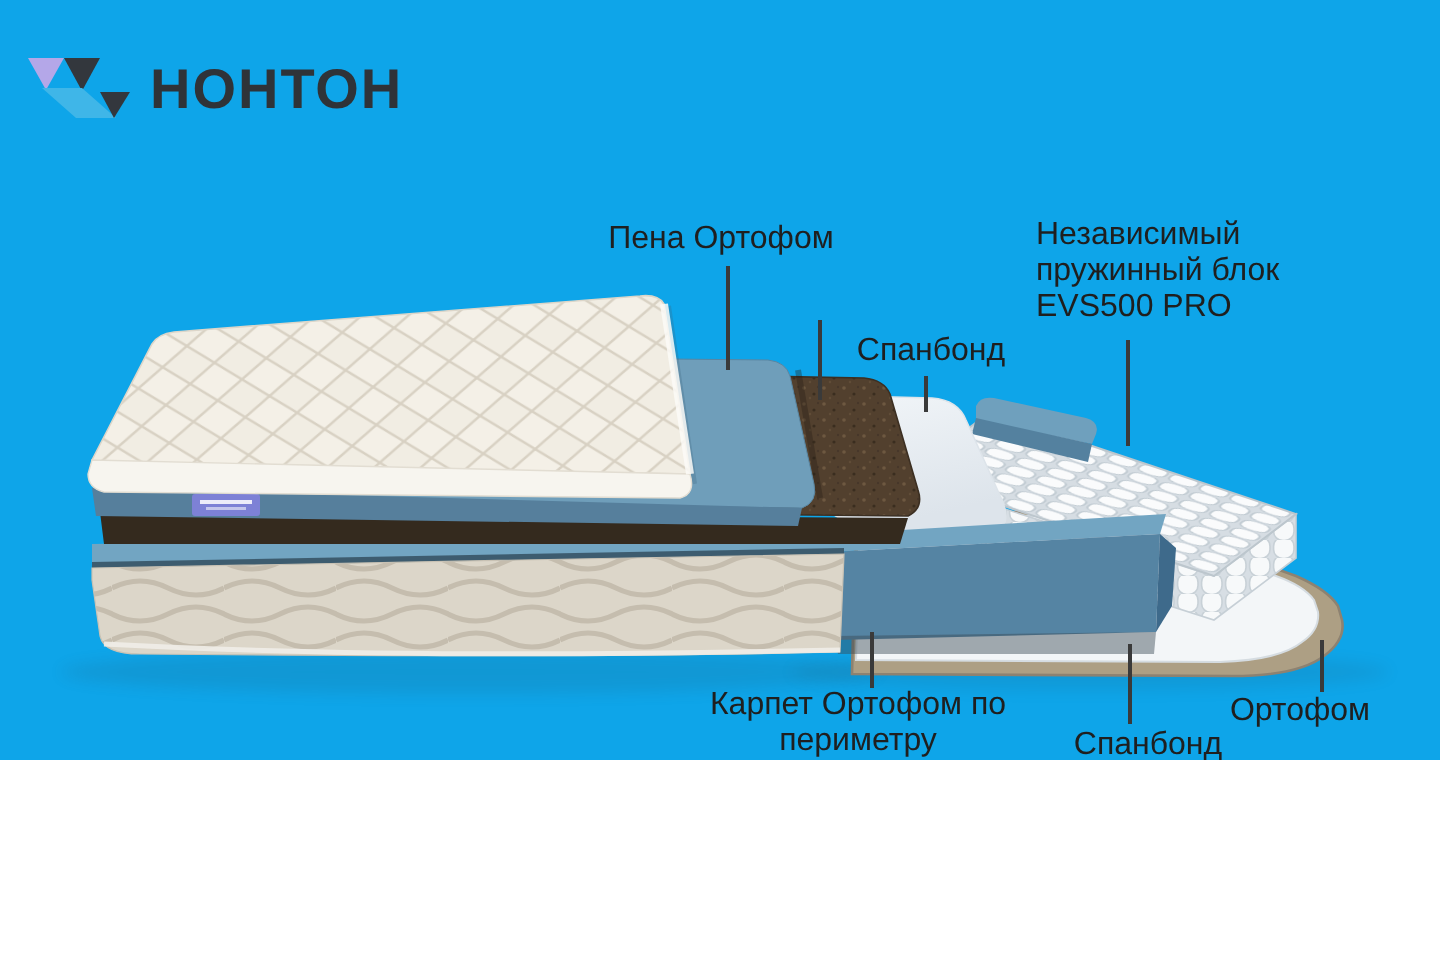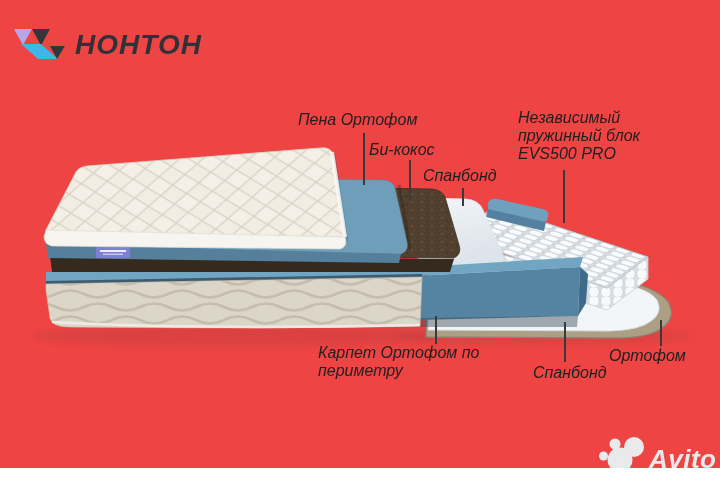--- a/index.html
+++ b/index.html
@@ -1,25 +1,25 @@
 <!DOCTYPE html>
 <html><head>
 <meta charset="utf-8">
 <style>
   html,body{margin:0;padding:0;background:#fff;}
-  #stage{position:relative;width:720px;height:468px;background:#ef4444;overflow:hidden;
-         font-family:"Liberation Sans", sans-serif;font-style:italic;}
+  #stage{position:relative;width:720px;height:380px;background:#0ea5e9;overflow:hidden;
+         font-family:"Liberation Sans", sans-serif;}
   
   #logo{position:absolute;left:13px;top:28px;display:flex;align-items:center;gap:6px;}
   #brand-name{font-size:28px;font-weight:800;color:#2f3338;letter-spacing:1px;margin-left:2px;}
   
   #art{position:absolute;left:0;top:0;}
   
   .lbl{position:absolute;font-size:16px;color:#1f1f1f;line-height:18px;}
-  .lbl.center{}
+  .lbl.center{text-align:center;}
   #lbl-pena{left:298px;top:111px;width:125px;}
   #lbl-bikokos{left:369px;top:141px;width:82px;}
   #lbl-spanbond-top{left:423px;top:167px;width:85px;}
   #lbl-springs{left:518px;top:109px;width:135px;white-space:pre-line;}
   #lbl-korob{left:318px;top:344px;width:222px;}
   #lbl-spanbond-bottom{left:533px;top:364px;width:82px;}
   #lbl-karpet{left:609px;top:347px;width:82px;}
   
   .leader{position:absolute;width:1.5px;background:#3a3a3a;}
   #ln-pena{left:363px;top:133px;height:52px;}
@@ -133,21 +133,20 @@
     <svg width="54" height="34" viewBox="0 0 54 34">
       <polygon points="1,1 19,1 10,17" fill="#b4a7e8"></polygon>
       <polygon points="19,1 37,1 28,17.5" fill="#33373d"></polygon>
       <polygon points="8,16 28,16 45,31 25,31" fill="#3fb6e8"></polygon>
       <polygon points="37,18 52,18 44,31" fill="#33373d"></polygon>
     </svg>
     <div id="brand-name">НОНТОН</div>
   </div>
 
   <div class="lbl center" id="lbl-pena">Пена Ортофом</div>
-  <div class="lbl center" id="lbl-bikokos">Би-кокос</div>
   <div class="lbl center" id="lbl-spanbond-top">Спанбонд</div>
   <div class="lbl" id="lbl-springs">Независимый
 пружинный блок
 EVS500 PRO</div>
   <div class="lbl center" id="lbl-korob">Карпет Ортофом по периметру</div>
   <div class="lbl center" id="lbl-spanbond-bottom">Спанбонд</div>
   <div class="lbl center" id="lbl-karpet">Ортофом</div>
 
   <div class="leader" id="ln-pena"></div>
   <div class="leader" id="ln-bikokos"></div>

